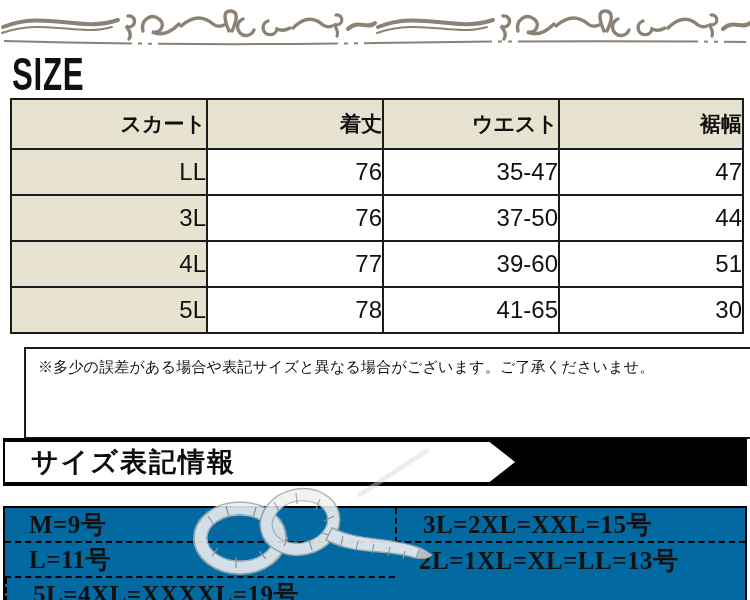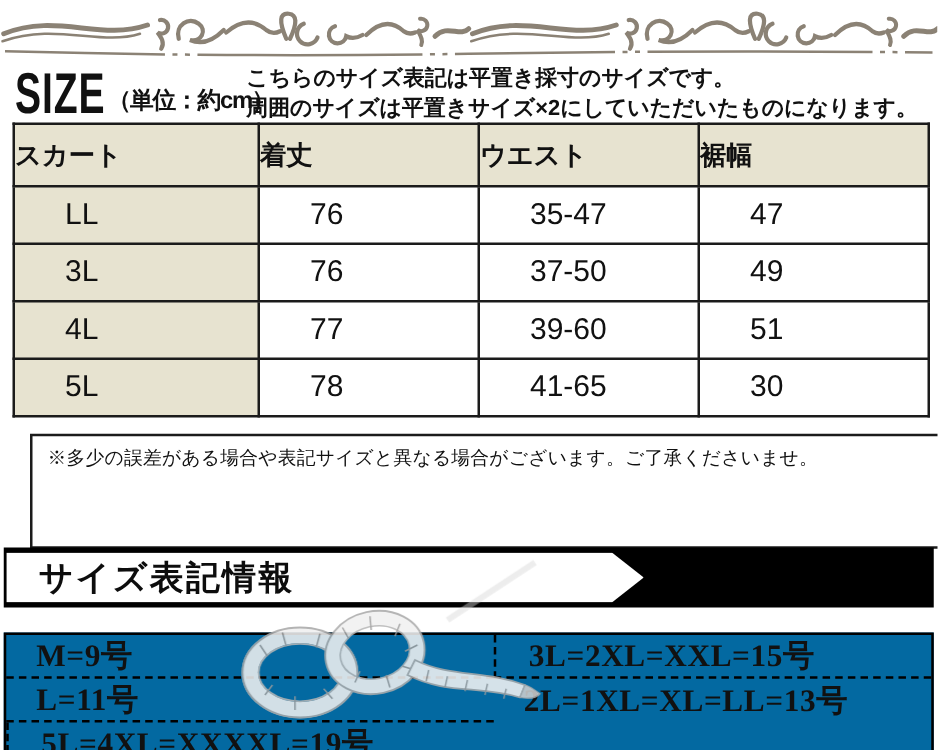--- a/index.html
+++ b/index.html
@@ -15,21 +15,21 @@
     position:absolute;left:12px;top:2px;font-size:46px;font-weight:600;
     letter-spacing:1px;transform:scaleX(0.68);transform-origin:left top;line-height:44px;
   }
   .size-unit{position:absolute;left:86px;top:17px;font-size:19px;font-weight:600;letter-spacing:-1px;}
   .size-desc{position:absolute;left:197px;top:0px;font-size:17.5px;font-weight:600;line-height:24px;white-space:nowrap;}
   
   table.size-table{
     position:absolute;left:10px;top:98px;width:732px;border-collapse:collapse;table-layout:fixed;
   }
   table.size-table th,table.size-table td{
-    border:2.5px solid #1b1b1b;text-align:left;vertical-align:middle;padding:0;
+    border:2.5px solid #1b1b1b;text-align:right;vertical-align:middle;padding:0;
   }
   table.size-table thead th{background:#e7e3d0;height:48px;font-size:21px;font-weight:600;}
   table.size-table tbody td{height:44px;font-size:24px;font-weight:500;background:#ffffff;padding-left:40px;}
   table.size-table tbody td.size-col{background:#e7e3d0;}
   
   .notes{
     position:absolute;left:24px;top:347px;width:732px;height:92px;box-sizing:border-box;
     border:2.5px solid #1b1b1b;padding:5px 12px 0 12px;background:#fff;
   }
   .notes p{margin:0;font-size:15px;font-weight:500;line-height:25px;padding-left:15px;text-indent:-15px;letter-spacing:0.2px;}
@@ -81,25 +81,20 @@
       <path d="M348,23 C358,13 368,24 375,17" stroke-width="4"></path>
     </g>
   </defs>
   <use href="#halfScroll" x="0" y="2"></use>
   <use href="#halfScroll" x="375" y="2"></use>
   <path d="M4,37 q185,5 371,2 q186,-3 371,-1" stroke="#8b8275" stroke-width="2" fill="none" stroke-dasharray="128 6 4 6 4 6 180 6 4 6 4 6"></path>
 </svg>
 
 <div class="size-head">
   <div class="size-word">SIZE</div>
-  <div class="size-unit">（単位：約cm）</div>
-  <div class="size-desc">
-    <div>こちらのサイズ表記は平置き採寸のサイズです。</div>
-    <div>周囲のサイズは平置きサイズ×2にしていただいたものになります。</div>
-  </div>
 </div>
 
 <table class="size-table">
   <colgroup>
       <col style="width:196px">
       <col style="width:176px">
       <col style="width:176px">
       <col style="width:184px">
     </colgroup>
   <thead>
@@ -114,21 +109,21 @@
     <tr>
       <td class="size-col">LL</td>
       <td>76</td>
       <td>35-47</td>
       <td>47</td>
     </tr>
     <tr>
       <td class="size-col">3L</td>
       <td>76</td>
       <td>37-50</td>
-      <td>49</td>
+      <td>44</td>
     </tr>
     <tr>
       <td class="size-col">4L</td>
       <td>77</td>
       <td>39-60</td>
       <td>51</td>
     </tr>
     <tr>
       <td class="size-col">5L</td>
       <td>78</td>

